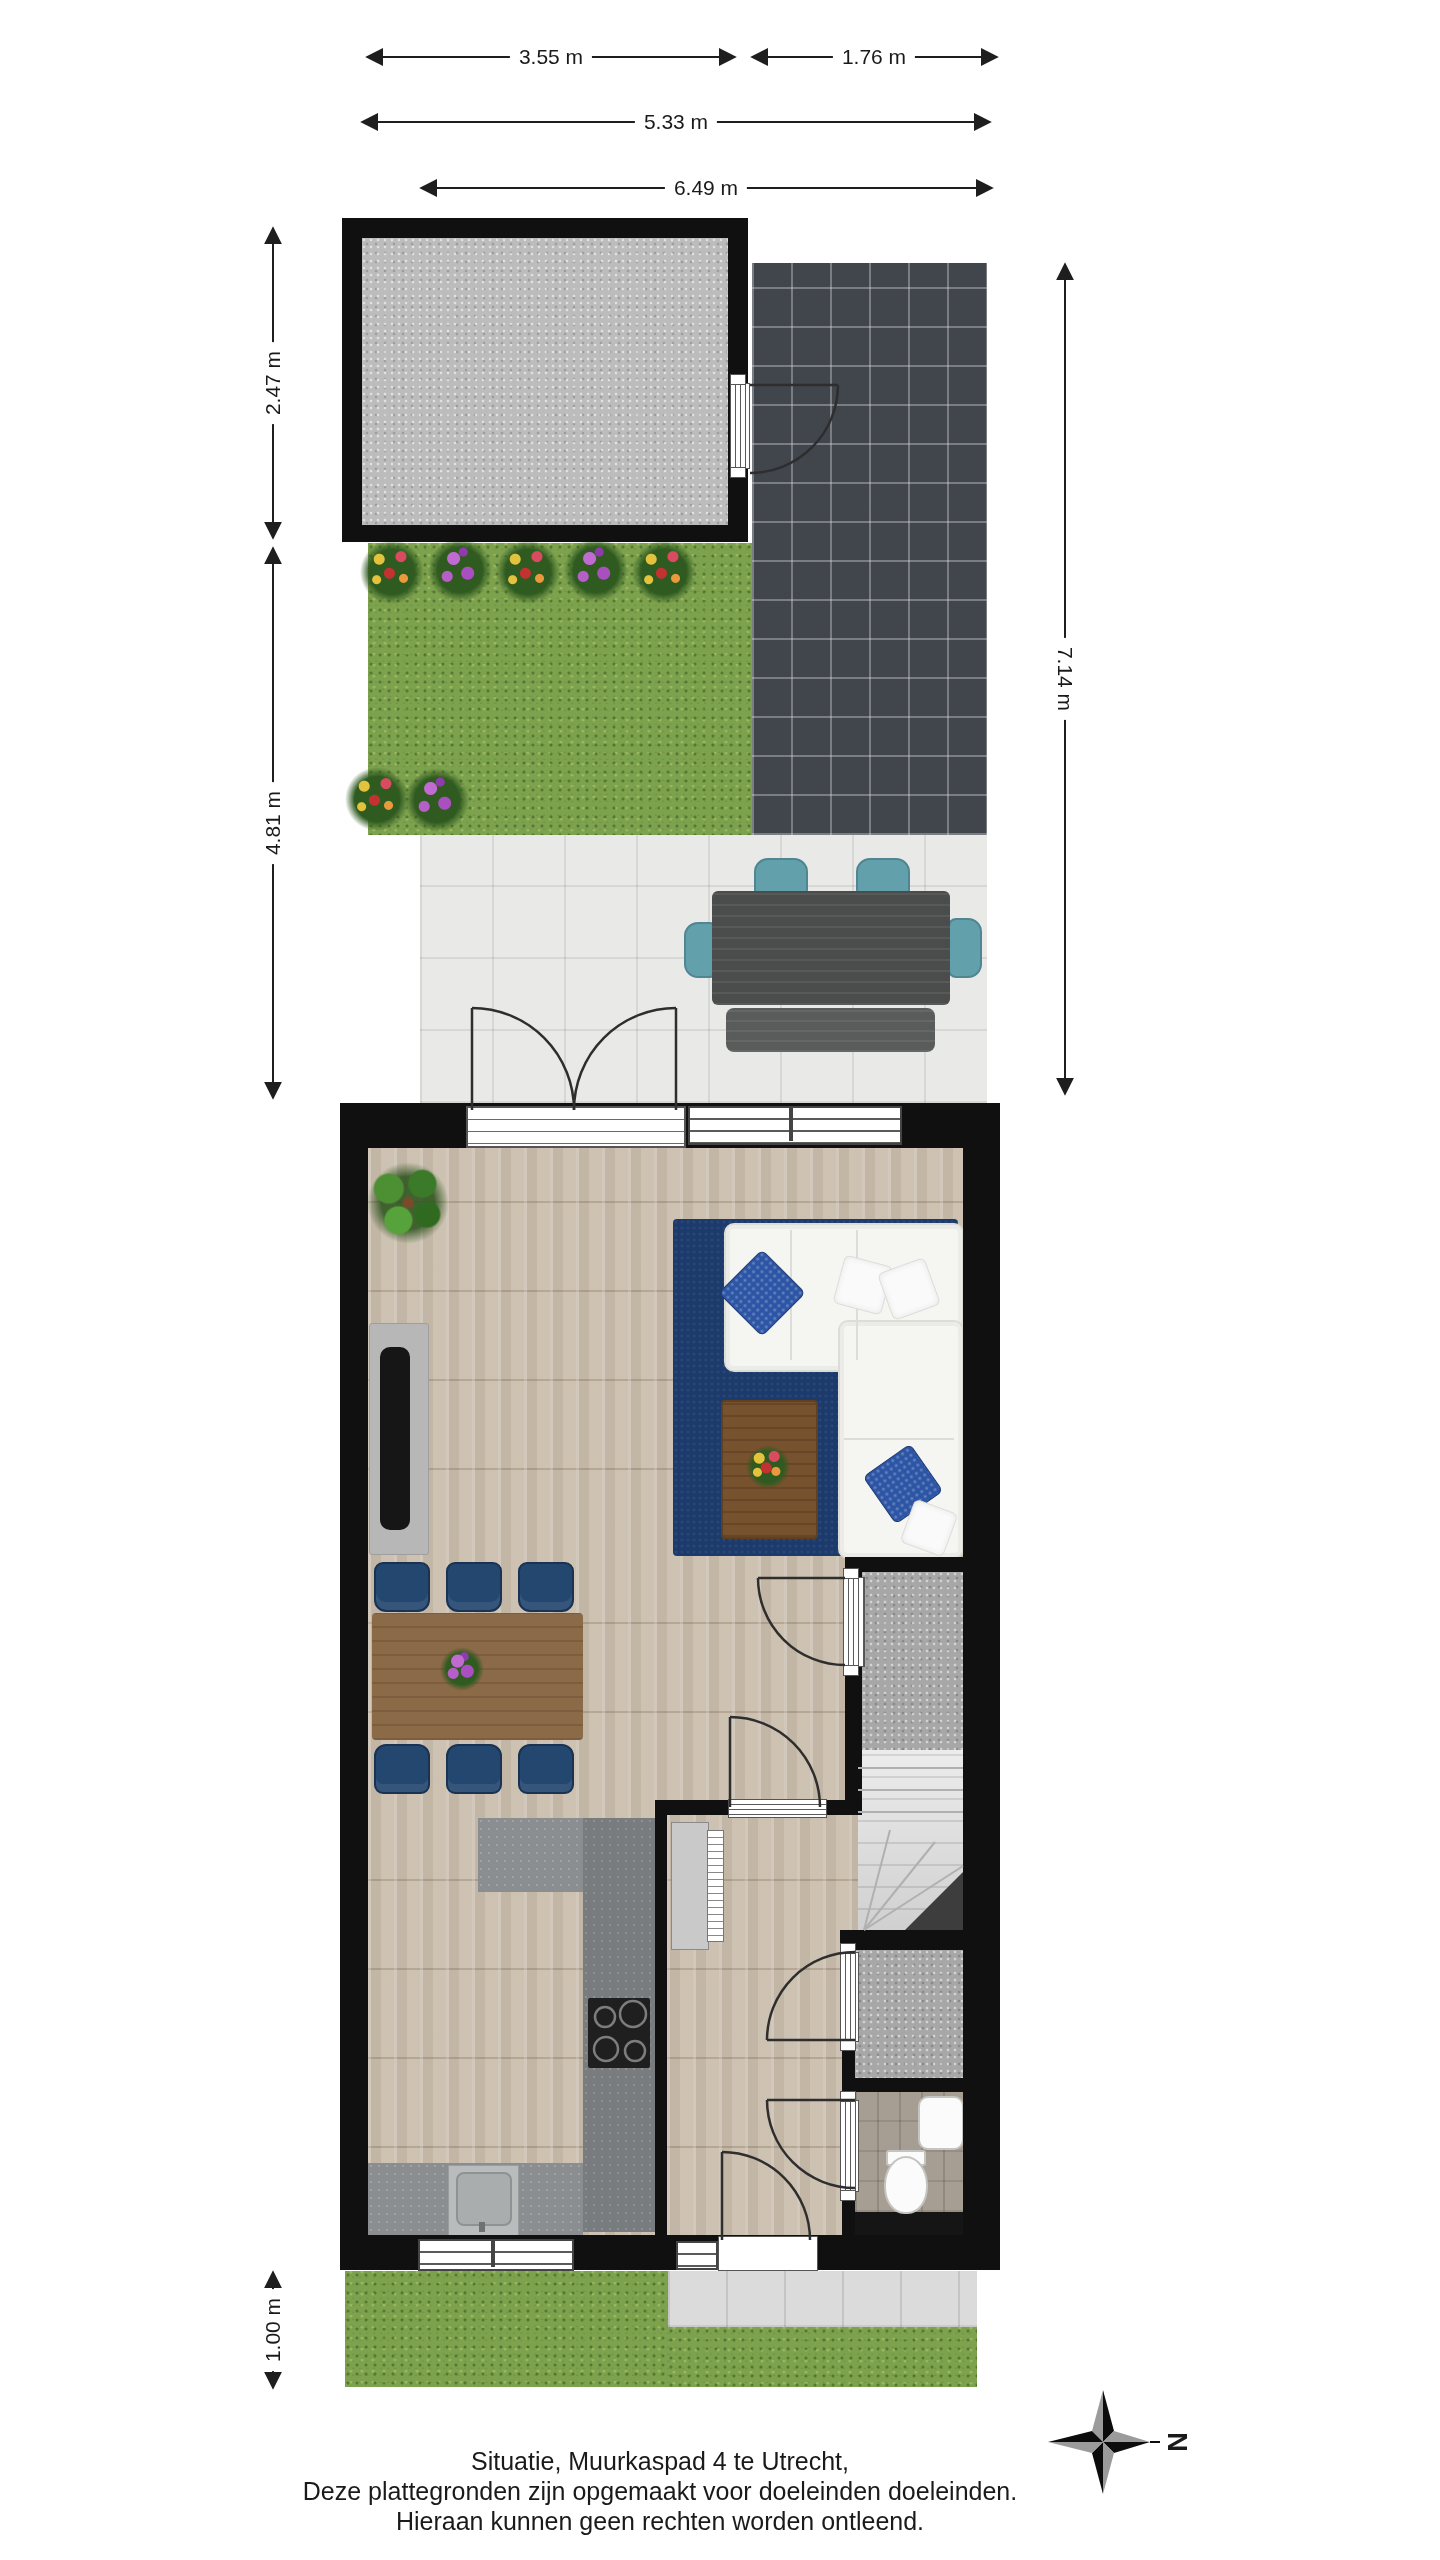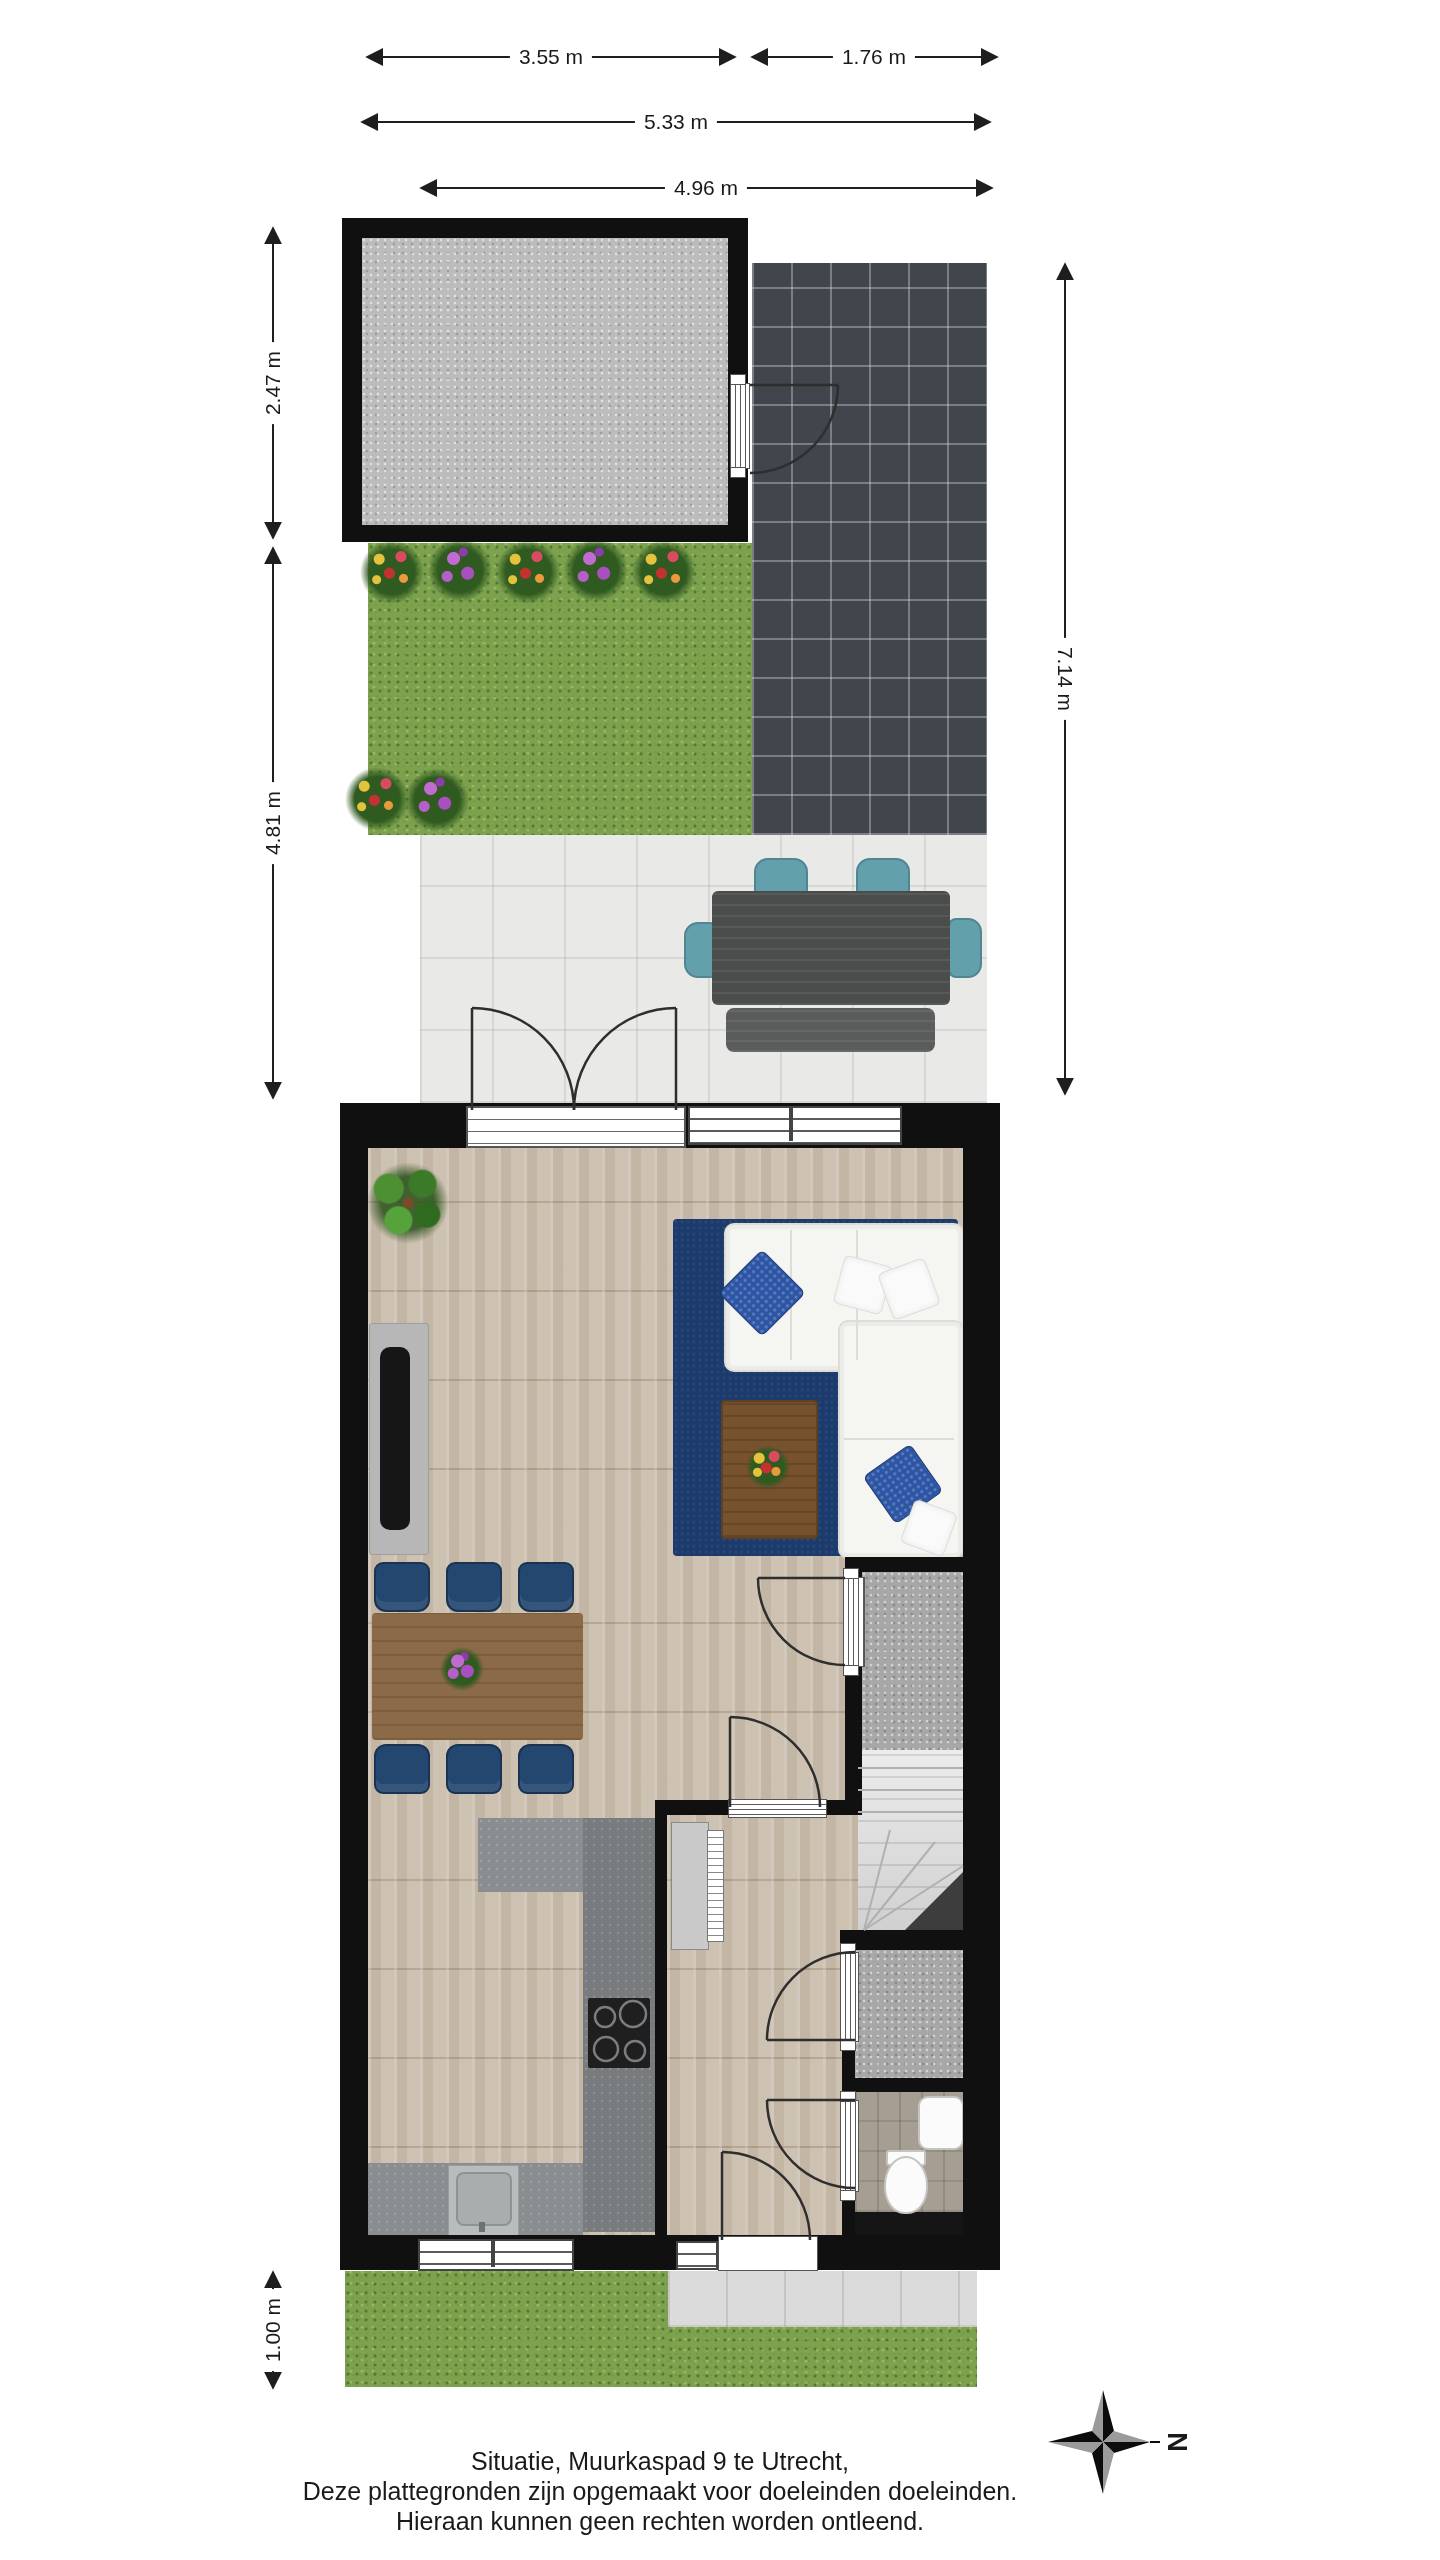--- a/index.html
+++ b/index.html
@@ -268,27 +268,27 @@
       <polygon points="1103,2494 1092,2453 1103,2442" fill="#0c0c0c"></polygon>
       <polygon points="1048,2442 1092,2453 1103,2442" fill="#9b9b9b"></polygon>
       <polygon points="1048,2442 1092,2431 1103,2442" fill="#0c0c0c"></polygon>
       <line x1="1150" y1="2442" x2="1160" y2="2442" stroke="#0c0c0c" stroke-width="2"></line>
     </g>
   </svg>
 
   <div class="dimlabel" style="left:551px;top:57px;">3.55 m</div>
   <div class="dimlabel" style="left:874px;top:57px;">1.76 m</div>
   <div class="dimlabel" style="left:676px;top:122px;">5.33 m</div>
-  <div class="dimlabel" style="left:706px;top:188px;">4.96 m</div>
+  <div class="dimlabel" style="left:706px;top:188px;">6.49 m</div>
   <div class="dimlabel vL" style="left:273px;top:383px;">2.47 m</div>
   <div class="dimlabel vL" style="left:273px;top:823px;">4.81 m</div>
   <div class="dimlabel vL" style="left:273px;top:2330px;">1.00 m</div>
   <div class="dimlabel vR" style="left:1065px;top:679px;">7.14 m</div>
 
   <div class="nlabel" style="left:1176px;top:2442px;">N</div>
 
   <div class="footer">
-    <div>Situatie, Muurkaspad 9 te Utrecht,</div>
+    <div>Situatie, Muurkaspad 4 te Utrecht,</div>
     <div>Deze plattegronden zijn opgemaakt voor doeleinden doeleinden.</div>
     <div>Hieraan kunnen geen rechten worden ontleend.</div>
   </div>
 
 </div>
 
 </body></html>

